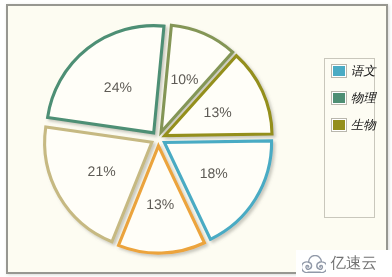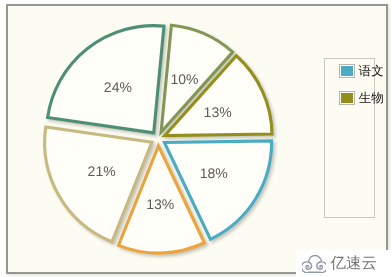--- a/index.html
+++ b/index.html
@@ -13,21 +13,21 @@
     position:absolute;left:6px;top:3.5px;width:382px;height:270px;
     box-sizing:border-box;border:2.4px solid #979791;background:#fdfcf2;
     box-shadow:1px 1px 3px rgba(90,90,80,0.22);
   }
   #pie-svg{position:absolute;left:0;top:0;}
   .slice-label{font-size:14px;fill:#5e5b55;font-family:"Liberation Sans","DejaVu Sans",sans-serif;}
   #legend{
     position:absolute;left:323.5px;top:58.3px;width:51.5px;height:160px;
     box-sizing:border-box;border:1px solid #c9c7bc;background:#fdfcf3;
   }
-  #legend-inner{position:absolute;left:12px;top:-1.6px;width:100%;}
+  #legend-inner{position:absolute;left:4px;top:-1.6px;width:100%;font-style:italic;}
   .legend-row{display:flex;align-items:center;height:26.97px;padding-left:2.8px;}
   .legend-swatch{
     width:16px;height:14px;box-sizing:border-box;
     border:1px solid #b9b7ad;padding:1px;background:#ffffff;
   }
   .legend-swatch i{display:block;width:100%;height:100%;}
   .legend-text{font-size:12.5px;color:#111;margin-left:3.5px;white-space:nowrap;
     font-family:"Liberation Sans","DejaVu Sans",sans-serif;}
   #watermark{
     position:absolute;left:296px;top:250px;width:96px;height:27px;
@@ -68,20 +68,26 @@
   <div id="legend">
       <div id="legend-inner">
         <div class="legend-row">
           <div class="legend-swatch">
             <i style="background: rgb(74, 171, 196);"></i>
           </div>
           <div class="legend-text">语文</div>
         </div>
         <div class="legend-row">
           <div class="legend-swatch">
+            <i style="background: rgb(78, 143, 116);"></i>
+          </div>
+          <div class="legend-text">物理</div>
+        </div>
+        <div class="legend-row">
+          <div class="legend-swatch">
             <i style="background: rgb(148, 143, 28);"></i>
           </div>
           <div class="legend-text">生物</div>
         </div>
       </div>
     </div>
   <div id="watermark">
     <svg width="24.4" height="18.0" viewBox="-0.5 -0.5 24 17.7">
       <g fill="none" stroke="#9199a8" stroke-width="1.35" stroke-linecap="round">
         <path d="M 18.6 6.0 A 6.0 6.0 0 0 0 6.0 6.6 A 5.25 5.25 0 1 0 5.9 16.45 L 17.1 16.45 A 5.25 5.25 0 1 0 17.0 6.6"></path>

